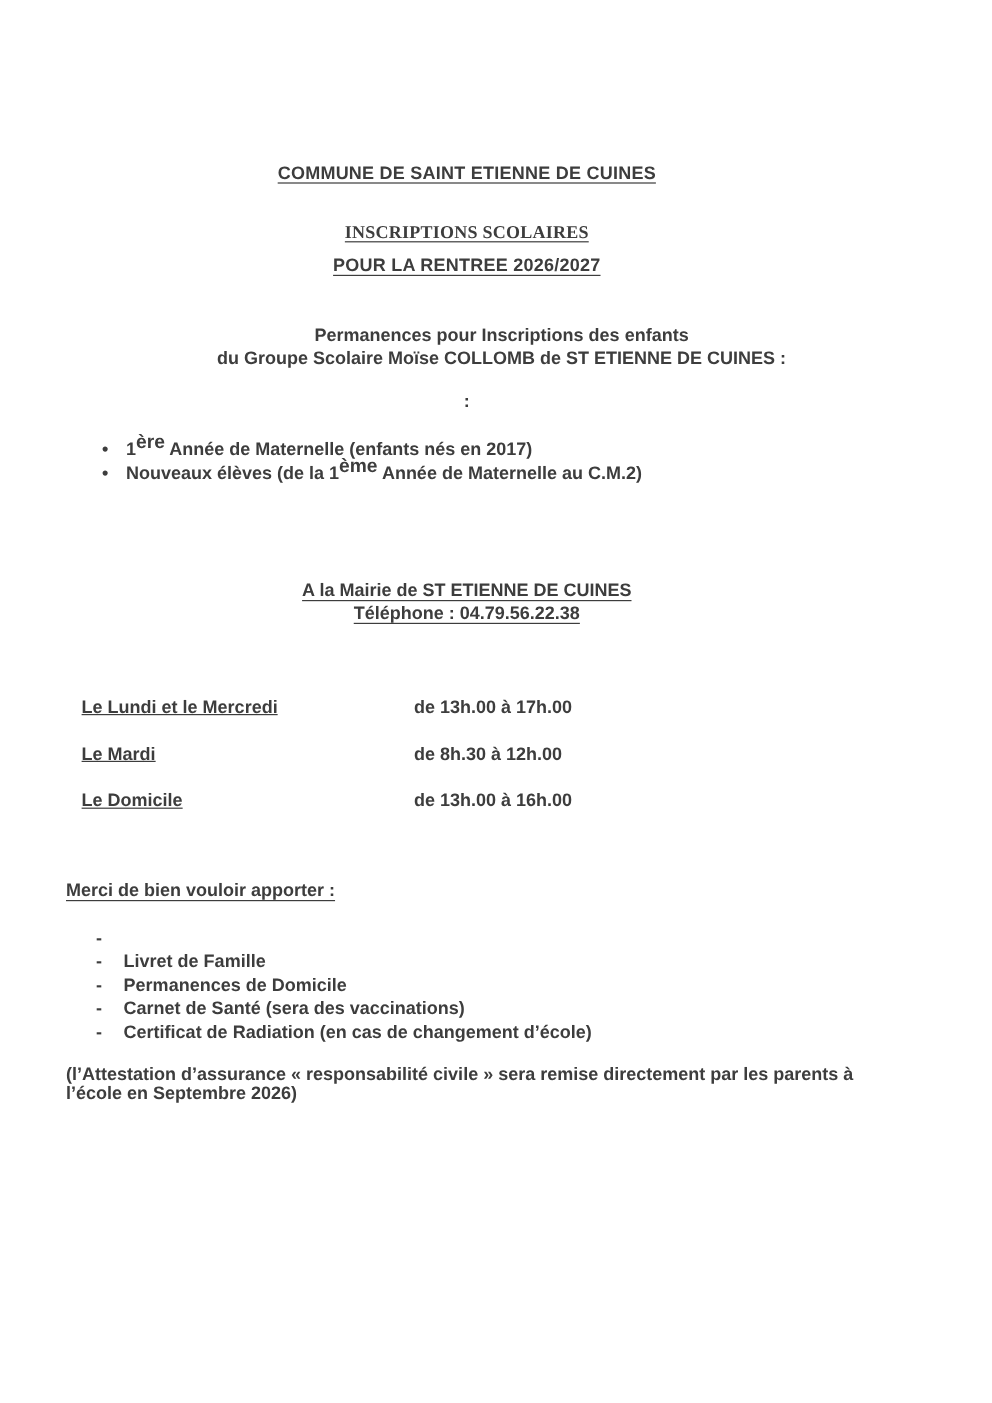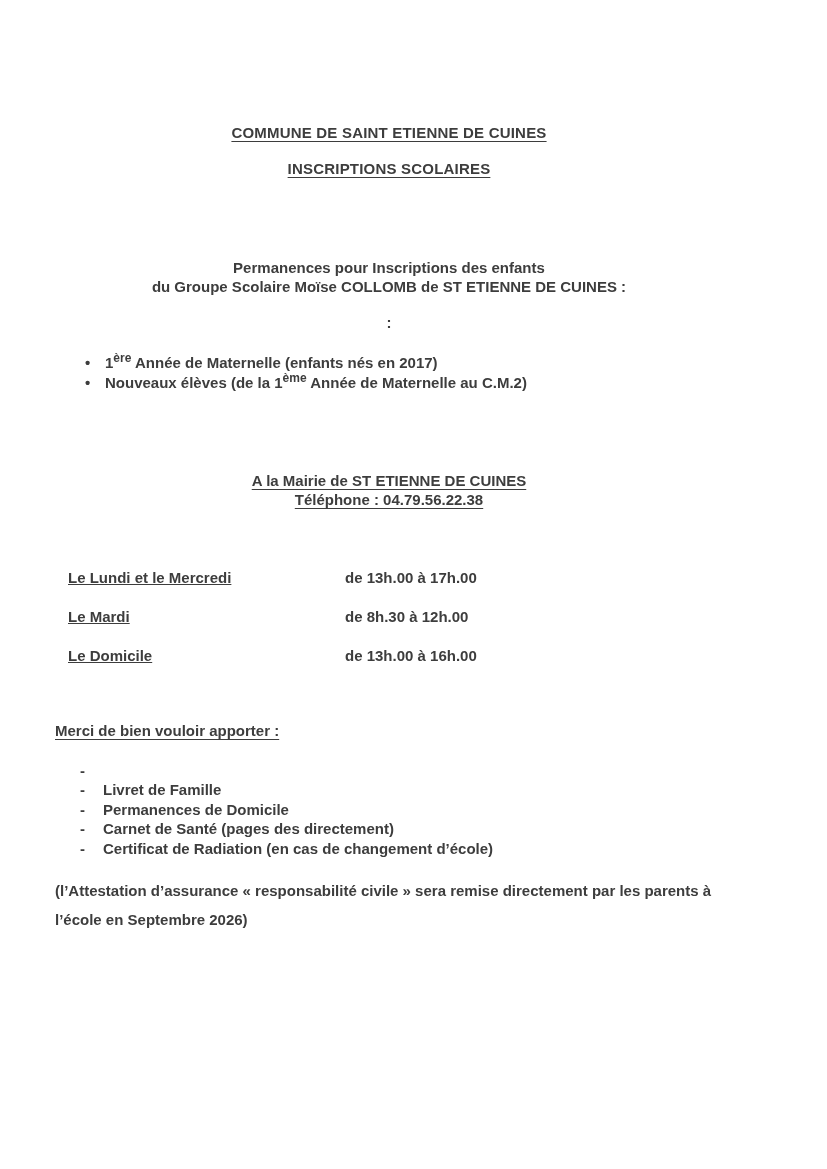--- a/index.html
+++ b/index.html
@@ -1,42 +1,43 @@
 <!DOCTYPE html>
 <html><head>
 <meta charset="utf-8">
 <style>
   html,body{margin:0;padding:0;background:#ffffff;}
   .page{
     position:relative;width:827px;height:1012px;background:#ffffff;overflow:hidden;
-    font-family:"Liberation Sans", sans-serif;font-weight:700;color:#3d3d3d;font-size:15px;
+    font-family:"Liberation Sans", sans-serif;font-weight:700;color:#3d3d3d;font-size:15px;margin-top:12px;
   }
   .abs{position:absolute;}
   .center{left:0;width:778px;text-align:center;}
   .u{text-decoration:underline;text-underline-offset:3px;}
   .title{letter-spacing:.2px;}
-  .intro{line-height:19px;}
+  .intro{line-height:19px;padding-left:29px;}
   .bullet-list{line-height:20px;}
   .bullet-list .marker{display:inline-block;width:20px;}
-  sup.small{font-size:12px;vertical-align:super;line-height:0;}
+  sup.small{font-size:16px;vertical-align:super;line-height:0;}
   .sched-day{left:68px;text-decoration:underline;}
   .sched-time{left:345px;}
   .bring-list .item{display:flex;line-height:19.4px;}
   .bring-list .dash{width:23px;flex:0 0 23px;}
-  .note{width:665px;line-height:29px;}
+  .note{width:665px;line-height:16px;}
   .sig-block{line-height:18.5px;}
   svg{display:block;}
 </style>
 </head>
 <body>
 
 <div class="page">
 
   <div class="abs center title u" style="top:124px;">COMMUNE DE SAINT ETIENNE DE CUINES</div>
-  <div class="abs center title u" style="top:160px;">INSCRIPTIONS SCOLAIRES</div>
+  <div class="abs center title u" style="top:174px;font-family:Liberation Serif, serif;">INSCRIPTIONS SCOLAIRES</div>
+  <div class="abs center title u" style="top:201px;">POUR LA RENTREE 2026/2027</div>
 
   <div class="abs center intro" style="top:258px;">
     <div>Permanences pour Inscriptions des enfants</div>
     <div>du Groupe Scolaire Moïse COLLOMB de ST ETIENNE DE CUINES :</div>
   </div>
   <div class="abs center" style="top:314px;">:</div>
 
   <div class="abs bullet-list" style="left:85px;top:353px;">
     <div>
       <span class="marker">•</span><span>1</span><sup class="small">ère</sup><span> Année de Maternelle (enfants nés en 2017)</span>
@@ -70,21 +71,21 @@
     <div class="item">
       <span class="dash">-</span>
       <span>Livret de Famille</span>
     </div>
     <div class="item">
       <span class="dash">-</span>
       <span>Permanences de Domicile</span>
     </div>
     <div class="item">
       <span class="dash">-</span>
-      <span>Carnet de Santé (pages des directement)</span>
+      <span>Carnet de Santé (sera des vaccinations)</span>
     </div>
     <div class="item">
       <span class="dash">-</span>
       <span>Certificat de Radiation (en cas de changement d’école)</span>
     </div>
   </div>
 
   <div class="abs note" style="left:55px;top:876px;">(l’Attestation d’assurance « responsabilité civile » sera remise directement par les parents à l’école en Septembre 2026)</div>
 
 

